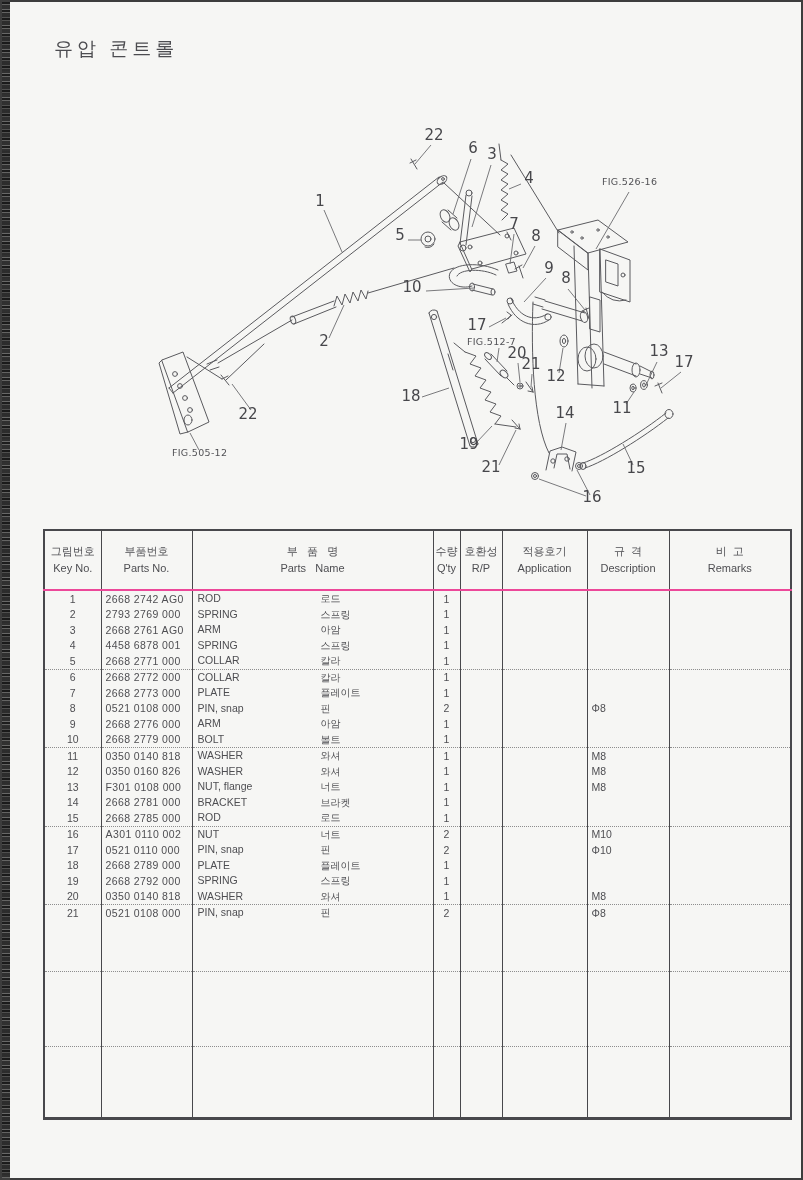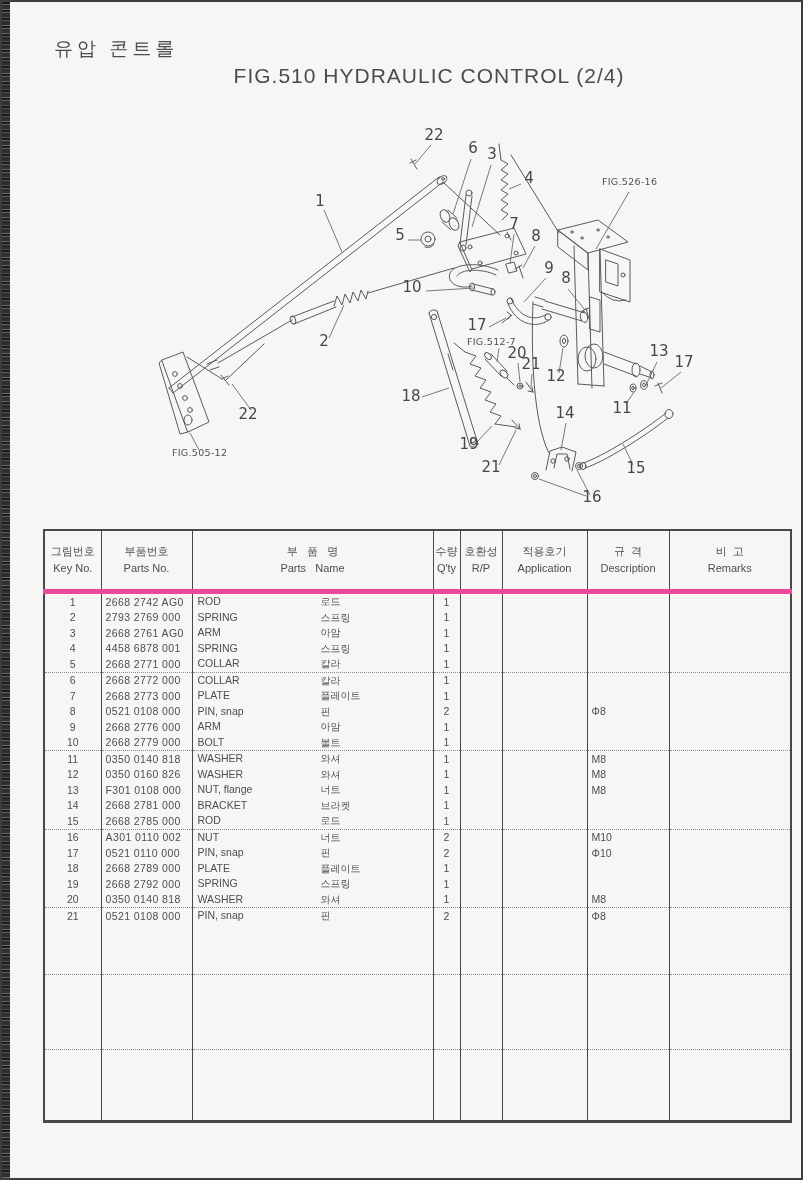--- a/index.html
+++ b/index.html
@@ -29,21 +29,21 @@
   .figref{font-size:9.5px;fill:#515155;font-family:"DejaVu Sans",sans-serif;letter-spacing:.3px;}
 
   table.parts{
     position:absolute;left:41px;top:527px;width:747px;
     border-collapse:collapse;table-layout:fixed;
     border:2px solid #48484c;border-bottom-width:3px;
     color:#4e4e52;
   }
   table.parts th, table.parts td{border-left:1px solid #48484c;overflow:hidden;}
   table.parts th:first-child, table.parts td:first-child{border-left:none;}
-  thead tr{border-bottom:5px solid #ec4899;}
+  thead tr{border-bottom:2px solid #ec4899;}
   thead th{height:56px;font-weight:normal;font-size:11px;line-height:1.55;
     color:#4e4e52;vertical-align:middle;text-align:center;}
   thead th div{white-space:pre;}
   tbody td{height:14.5px;font-size:10.5px;line-height:14.5px;padding:0;vertical-align:middle;}
   tr.group-end td{border-bottom:1px dotted #8d8d8d;}
   td.c-key{text-align:center;}
   td.c-parts_no{padding-left:4px;letter-spacing:.4px;}
   td.c-name .nm-en{display:inline-block;width:128px;padding-left:5px;box-sizing:border-box;}
   td.c-name .nm-ko{font-size:10px;text-align:center;}
   td.c-qty{text-align:center;}
@@ -53,21 +53,20 @@
   tr.filler.f3 td{height:70px;}
   tr.filler.f1 td, tr.filler.f2 td{border-bottom:1px dotted #8d8d8d;}
 </style>
 </head>
 <body>
 
 <div class="page">
   <div class="edge-left"></div>
 
   <div class="title-ko">유압 콘트롤</div>
-  <div class="title-en">FIG.510  HYDRAULIC CONTROL (2/4)</div>
 
   <svg class="diagram" viewBox="140 115 580 400">
 
     <g class="art">
       <line x1="167" y1="386" x2="437" y2="175"></line>
       <line x1="171" y1="391" x2="441" y2="180"></line>
       <ellipse cx="440" cy="178" rx="5.5" ry="3.5" transform="rotate(-38 440 178)"></ellipse>
       <circle cx="441" cy="177" r="1.4"></circle>
       <line x1="167" y1="386" x2="171" y2="391"></line>
       <line x1="442" y1="181" x2="498" y2="233"></line>

